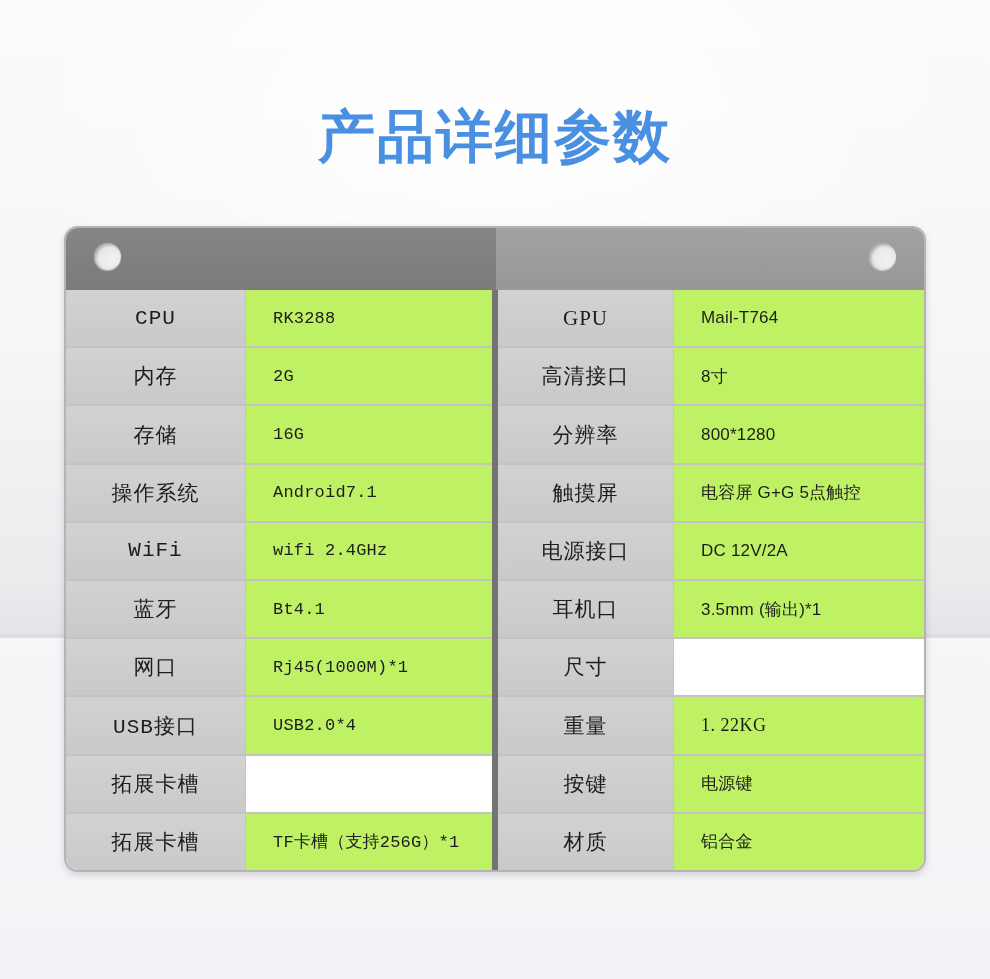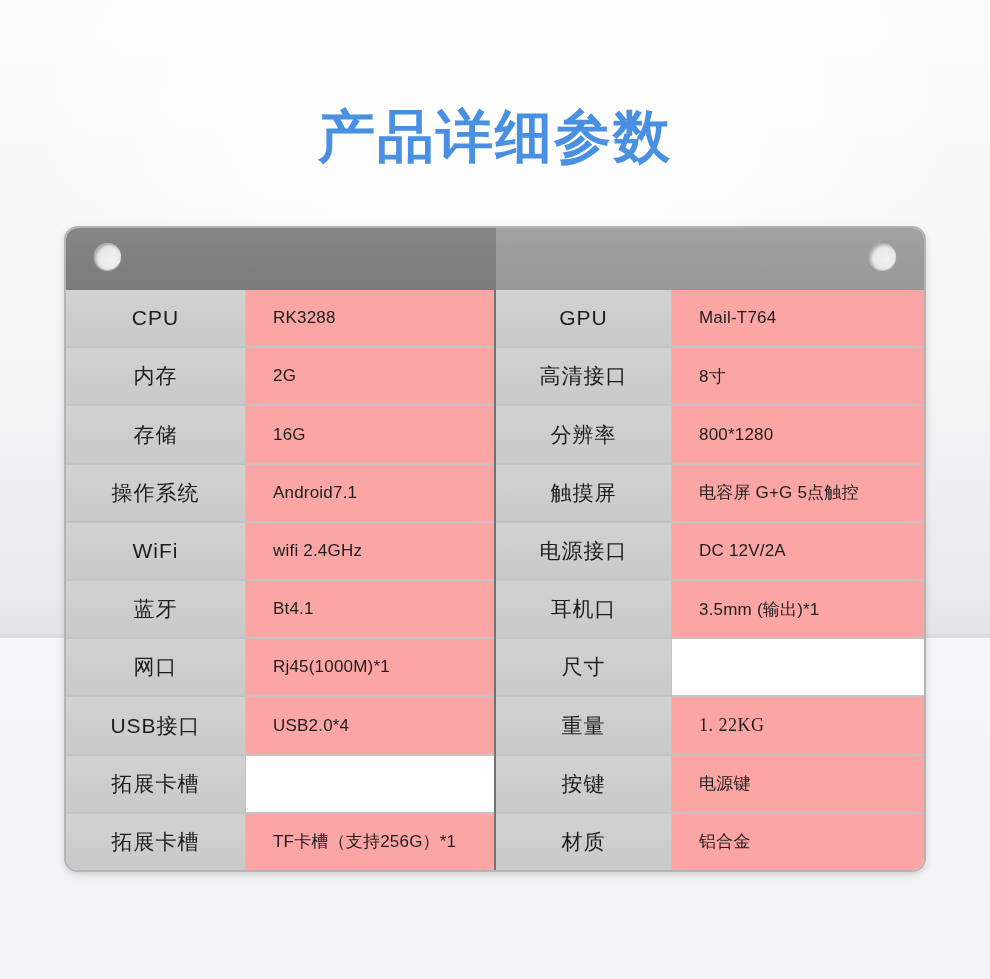--- a/index.html
+++ b/index.html
@@ -101,45 +101,45 @@
   
   .grid {
     display: flex;
     height: calc(100% - 62px);
   }
   .half {
     display: flex;
     flex-direction: column;
     flex: 1;
   }
-  .half.left  { border-right: 2px solid #737373; }
+  .half.left  { border-right: 6px solid #737373; font-family: Liberation Mono, monospace; }
 
   .row {
     display: flex;
     flex: 1;
     border-top: 2px solid #c3c3c3;
   }
   .row:first-child { border-top: none; }
 
   .cell-label {
     width: 180px;
     background: linear-gradient(to bottom, #d2d2d2 0%, #cdcdcd 55%, #c9c9c9 100%);
     display: flex;
     align-items: center;
     justify-content: center;
     font-size: 21px;
     color: #1d1d1d;
     letter-spacing: 1px;
     border-right: 1px solid #c4c4c4;
   }
-  .half.right .cell-label { width: 176px; }
+  .half.right .cell-label { width: 176px; font-family: Liberation Serif, serif; }
 
   .cell-value {
     flex: 1;
-    background: #fca5a5;
+    background: #bef264;
     display: flex;
     align-items: center;
     padding-left: 27px;
     font-size: 17px;
     color: #1d1d1d;
     letter-spacing: 0.2px;
   }
   .cell-value.serif {
     font-family: "Liberation Serif", "DejaVu Serif", serif;
     font-size: 18px;

